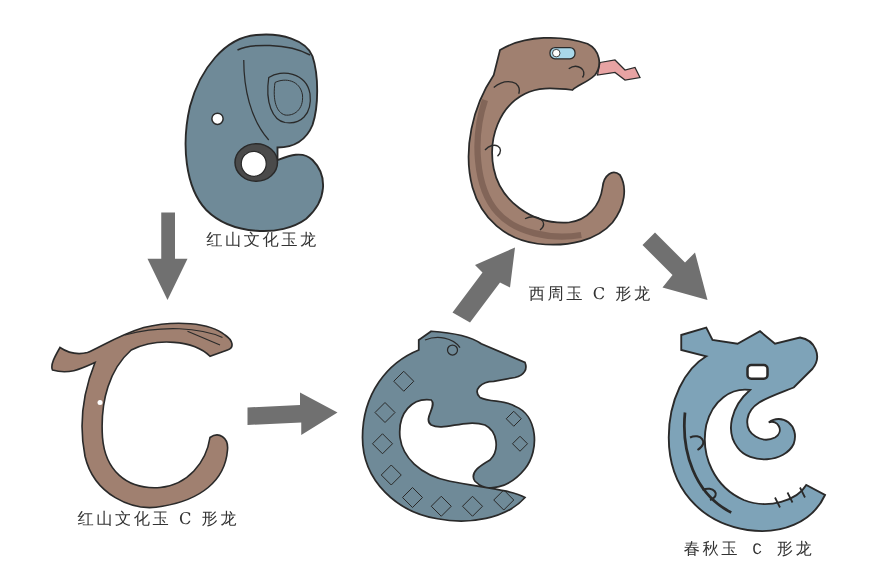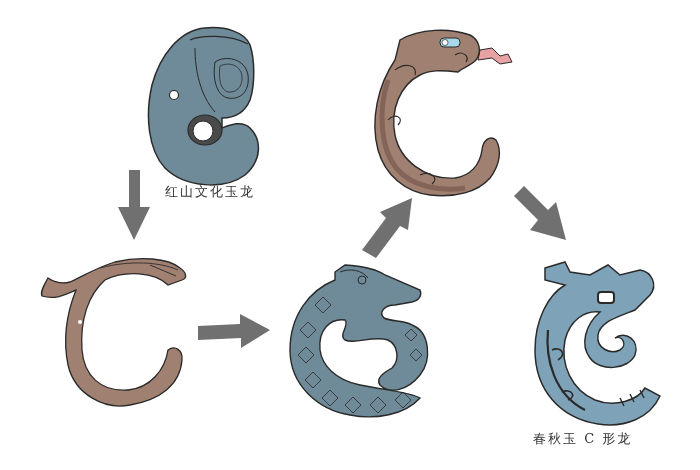--- a/index.html
+++ b/index.html
@@ -83,15 +83,17 @@
     </g>
     <g>
       <polygon points="362,250 386,218 380,212 412,198 408,230 400,226 376,258" fill="#707070"></polygon>
     </g>
     <g>
       <polygon points="514,196 524,186 548,210 556,202 566,240 530,230 538,220" fill="#707070"></polygon>
     </g>
   </svg>
 
   <div class="label" style="left:165px; top:183px;">红山文化玉龙</div>
-  <div class="label" style="left:533px; top:430px;">春秋玉 C 形龙</div>
+  <div class="label" style="left:62px; top:406px;">红山文化玉 C 形龙</div>
+  <div class="label" style="left:423px; top:226px;">西周玉 C 形龙</div>
+  <div class="label" style="left:547px; top:430px;font-family:Liberation Mono, monospace;">春秋玉 C 形龙</div>
 
 </div>
 
 </body></html>

